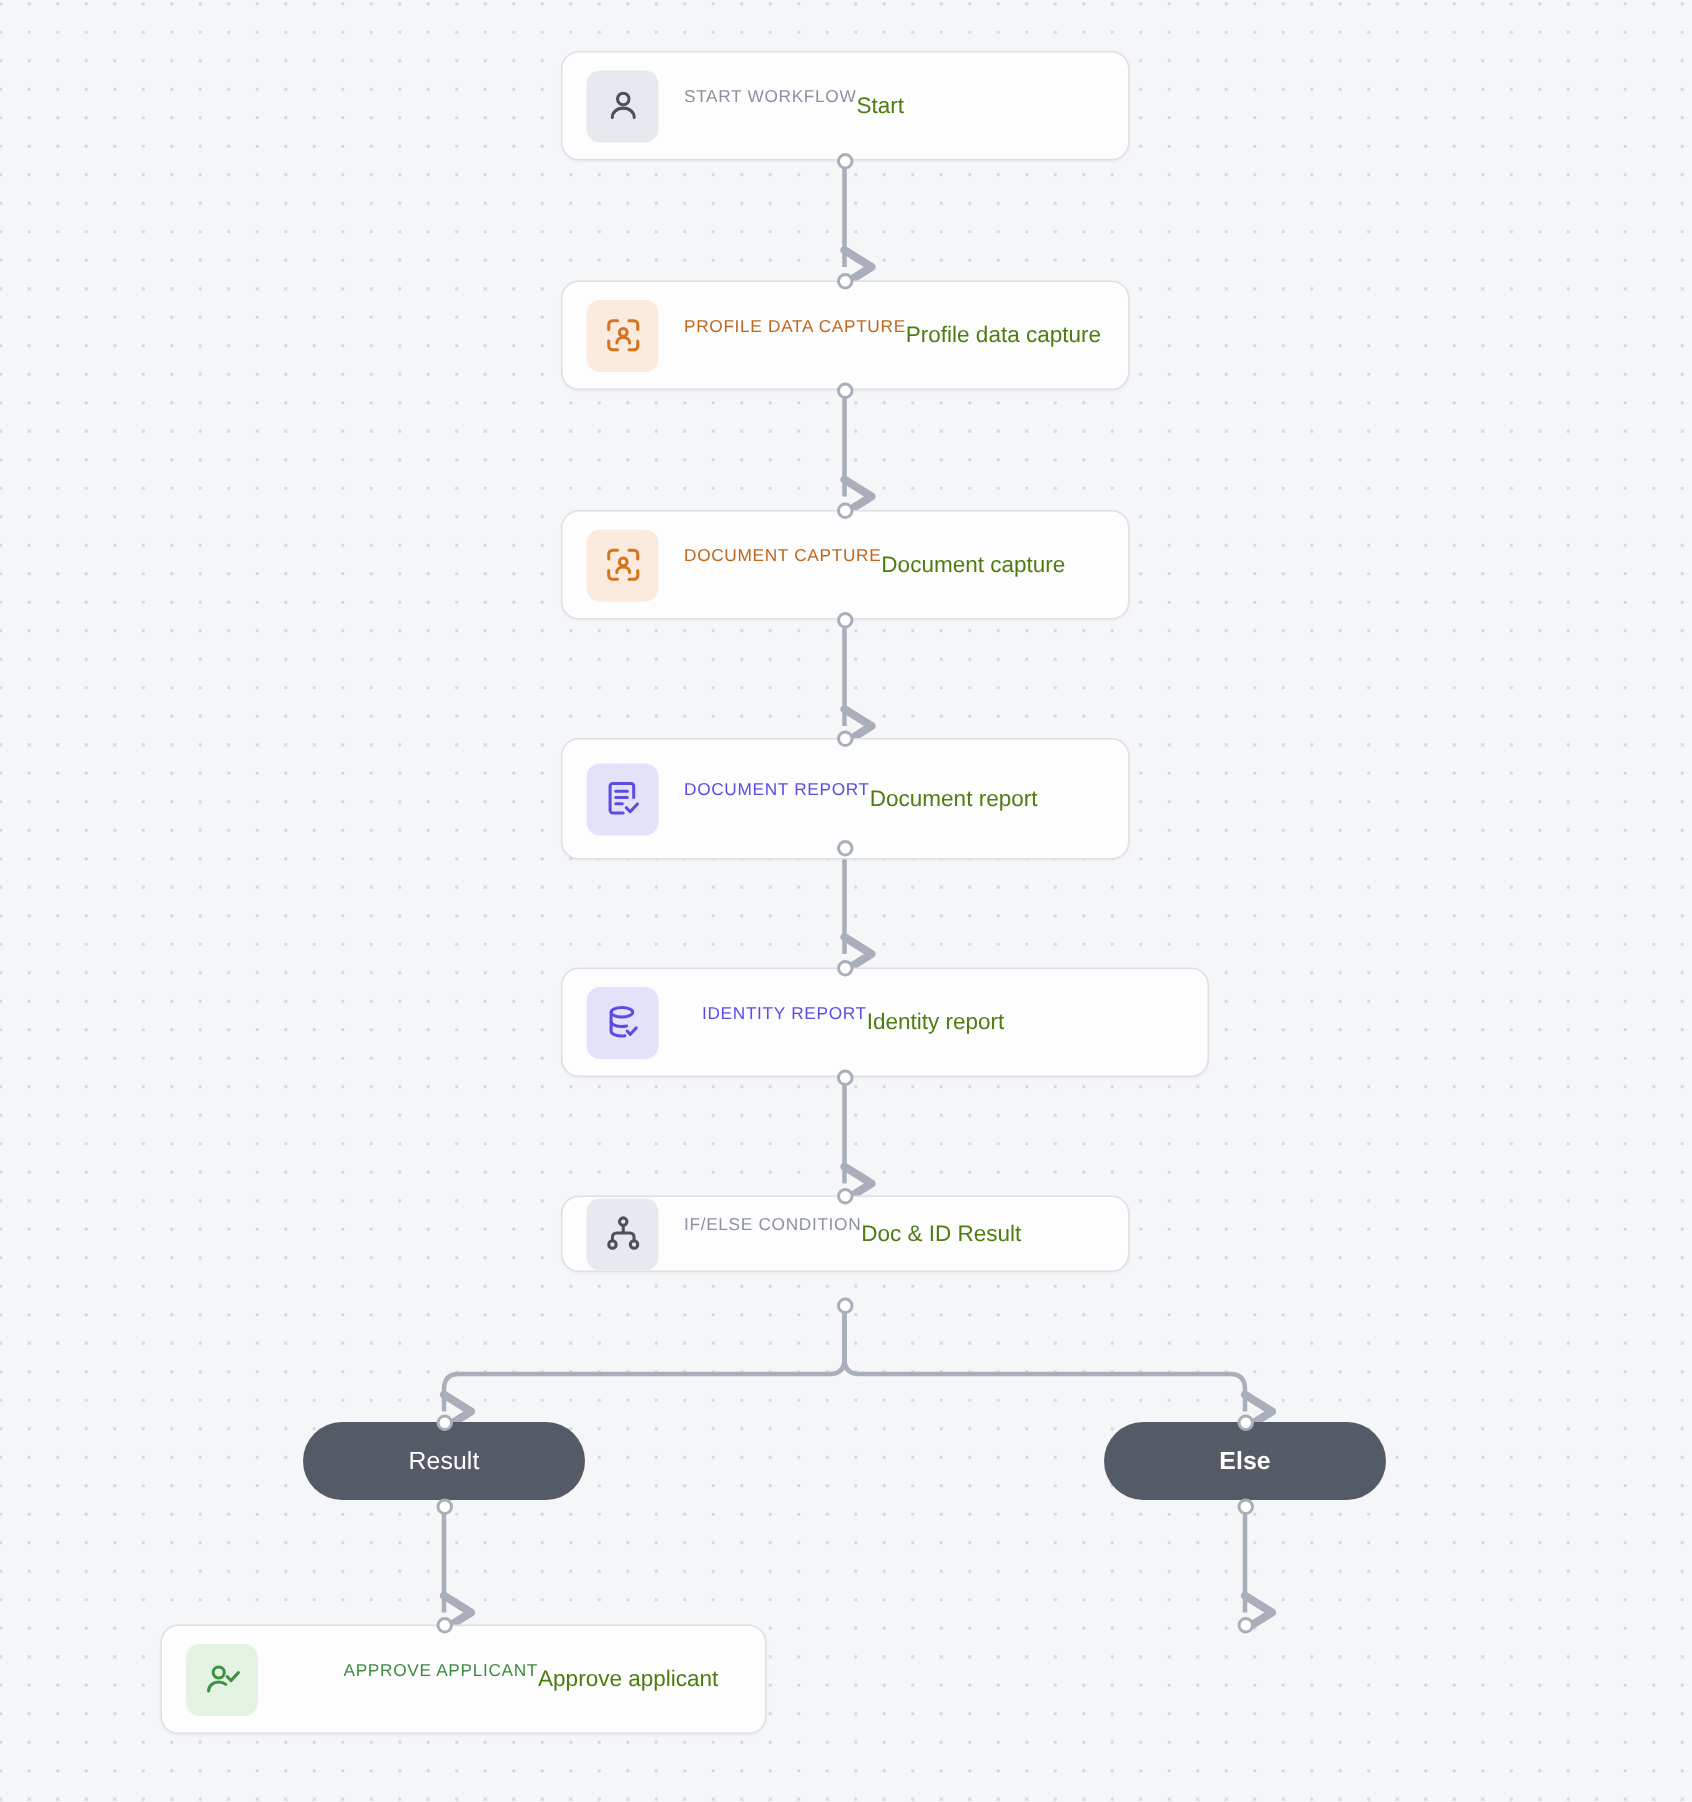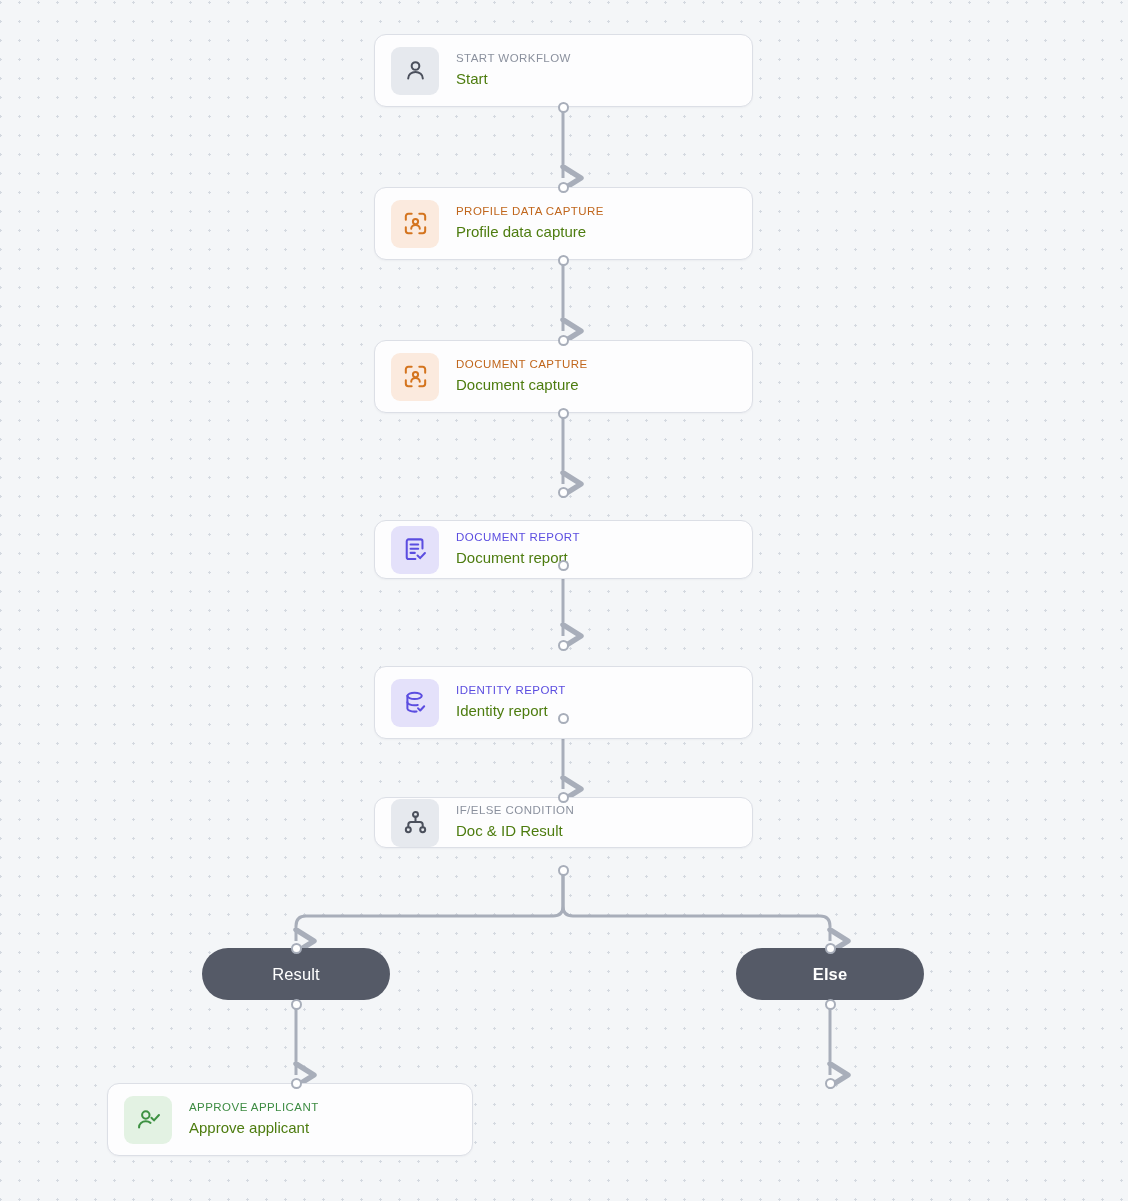--- a/index.html
+++ b/index.html
@@ -47,21 +47,21 @@
     height: 48px;
     min-width: 48px;
     border-radius: 9px;
     display: flex;
     align-items: center;
     justify-content: center;
     margin-right: 17px;
   }
   .node-text {
     display: flex;
-    flex-direction: column;
+    flex-direction: row;
     justify-content: flex-end;
     overflow: hidden;
   }
   .node-kicker {
     font-size: 11.5px;
     letter-spacing: 0.45px;
     line-height: 15px;
     font-weight: 400;
     white-space: nowrap;
   }
@@ -186,39 +186,39 @@
       </svg>
     </div>
     <div class="node-text">
       <span class="node-kicker kick-orange">DOCUMENT CAPTURE</span>
       <span class="node-title">Document capture</span>
     </div>
   </div>
   <div class="handle" style="left:557.5px; top:334.5px;"></div>
   <div class="handle" style="left:557.5px; top:407.5px;"></div>
 
-  <div class="node" style="left:374px; top:520px; width:379px; height:59px;">
+  <div class="node" style="left:374px; top:492px; width:379px; height:81px;">
     <div class="node-icon tile-violet">
       <svg width="27" height="27" viewBox="0 0 24 24" fill="none" stroke="#5b4de0" stroke-width="1.8" stroke-linecap="round" stroke-linejoin="round">
         <path d="M18.2 11.2V4.6a1.6 1.6 0 0 0-1.6-1.6H5.8a1.6 1.6 0 0 0-1.6 1.6v14.2a1.6 1.6 0 0 0 1.6 1.6h6.1"></path>
         <line x1="7.6" y1="7.6" x2="14.4" y2="7.6"></line>
         <line x1="7.6" y1="11.3" x2="14.4" y2="11.3"></line>
         <line x1="7.6" y1="15" x2="11.4" y2="15"></line>
         <path d="M13.8 17.3l2.3 2.4 4.3-4.6"></path>
       </svg>
     </div>
     <div class="node-text">
       <span class="node-kicker kick-violet">DOCUMENT REPORT</span>
       <span class="node-title">Document report</span>
     </div>
   </div>
   <div class="handle" style="left:557.5px; top:486.5px;"></div>
   <div class="handle" style="left:557.5px; top:559.5px;"></div>
 
-  <div class="node" style="left:374px; top:666px; width:379px; height:73px;">
+  <div class="node" style="left:374px; top:645px; width:432px; height:73px;gap:12px;">
     <div class="node-icon tile-violet">
       <svg width="27" height="27" viewBox="0 0 24 24" fill="none" stroke="#5b4de0" stroke-width="1.8" stroke-linecap="round" stroke-linejoin="round">
         <ellipse cx="11.2" cy="6.1" rx="6.4" ry="2.8"></ellipse>
         <path d="M4.8 6.1v5.6c0 1.55 2.87 2.8 6.4 2.8 1.0 0 1.95-.1 2.8-.28"></path>
         <path d="M4.8 11.7v5.6c0 1.55 2.87 2.8 6.4 2.8 .6 0 1.2-.04 1.75-.11"></path>
         <path d="M14.3 17.2l1.9 1.95 3.5-3.8"></path>
       </svg>
     </div>
     <div class="node-text">
       <span class="node-kicker kick-violet">IDENTITY REPORT</span>
@@ -251,21 +251,21 @@
   </div>
   <div class="handle" style="left:290.5px; top:942.5px;"></div>
   <div class="handle" style="left:290.5px; top:998.5px;"></div>
 
   <div class="pill" style="left:736px; top:948px; width:188px; height:52px;font-weight:bold;">
     <span>Else</span>
   </div>
   <div class="handle" style="left:824.5px; top:942.5px;"></div>
   <div class="handle" style="left:824.5px; top:998.5px;"></div>
 
-  <div class="node" style="left:107px; top:1083px; width:366px; height:73px;">
+  <div class="node" style="left:107px; top:1083px; width:404px; height:73px;gap:40px;">
     <div class="node-icon tile-green">
       <svg width="27" height="27" viewBox="0 0 24 24" fill="none" stroke="#3d9142" stroke-width="1.8" stroke-linecap="round" stroke-linejoin="round">
         <circle cx="9.6" cy="8" r="3.3"></circle>
         <path d="M3.6 19c0-3.2 2.7-5.4 6-5.4 1.6 0 3.1.5 4.2 1.4"></path>
         <path d="M14.6 10.4l2.3 2.4 4.4-4.8"></path>
       </svg>
     </div>
     <div class="node-text">
       <span class="node-kicker kick-green">APPROVE APPLICANT</span>
       <span class="node-title">Approve applicant</span>

